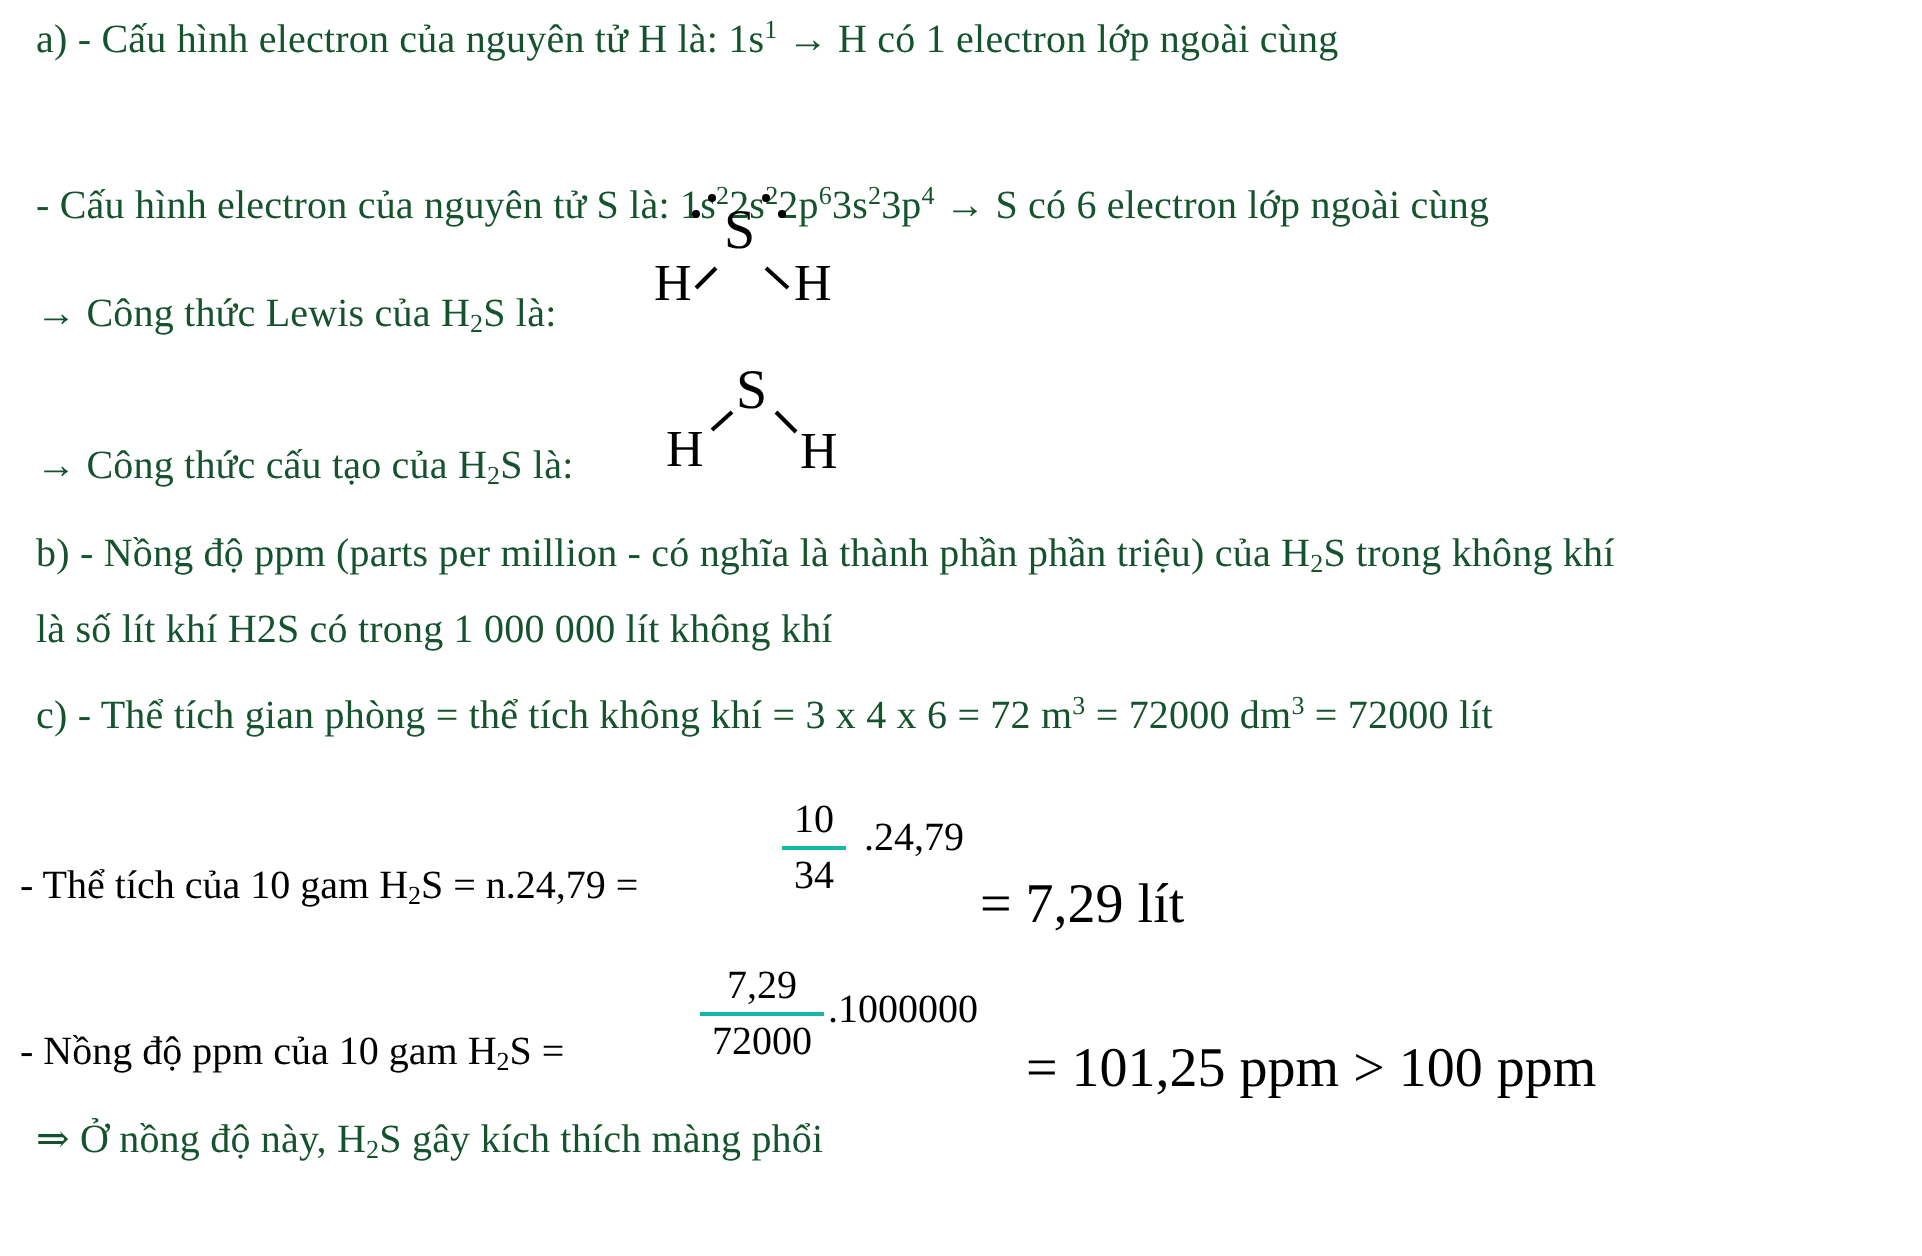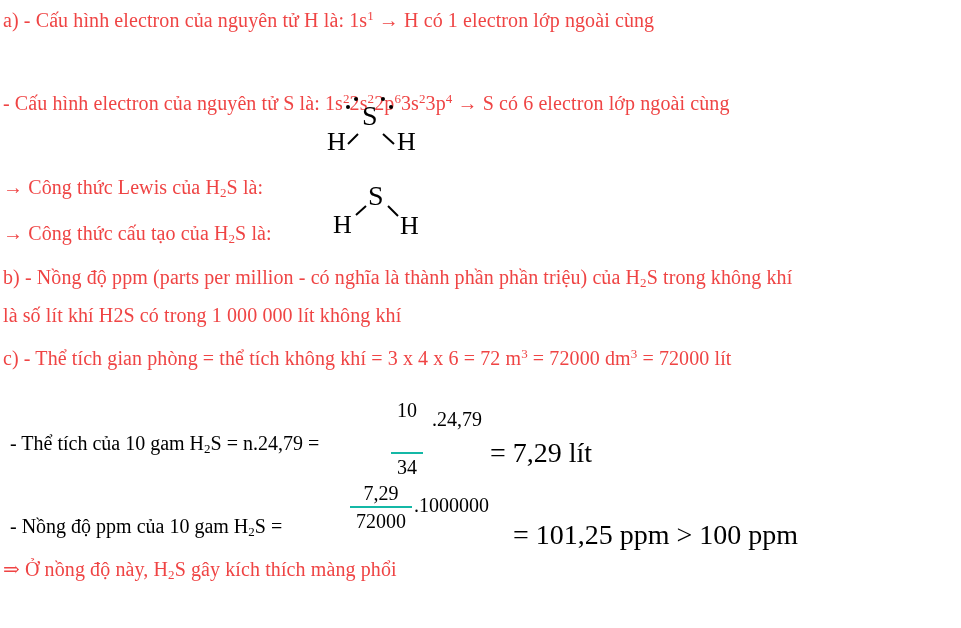--- a/index.html
+++ b/index.html
@@ -2,22 +2,22 @@
 <html><head>
 <meta charset="utf-8">
 <style>
   html,body{margin:0;padding:0;}
   body{
     width:961px;height:628px;background:#ffffff;color:#000000;
     font-family:"Liberation Serif","DejaVu Serif",serif;
     position:relative;overflow:hidden;
   }
   .line{
-    position:absolute;left:3px;font-size:20px;white-space:nowrap;
-    color:#ef4444;letter-spacing:0.1px;
+    position:absolute;left:18px;font-size:20px;white-space:nowrap;
+    color:#14532d;letter-spacing:0.1px;
   }
   .line sup{font-size:13px;line-height:0;vertical-align:7px;}
   .line sub{font-size:13px;line-height:0;vertical-align:-3px;}
   
   .diagram{position:absolute;}
   .atom{position:absolute;font-size:28px;line-height:1;}
   .atom-h{font-size:26px;}
   .dot{position:absolute;width:4px;height:4px;border-radius:50%;background:#000;}
   .bonds{position:absolute;left:0;top:0;}
   
@@ -50,21 +50,21 @@
   <span class="dot" style="left:64px;top:17px;"></span>
   <span class="atom" style="left:37px;top:14px;">S</span>
   <svg class="bonds" width="115" height="80">
     <line x1="33" y1="46" x2="23" y2="56" stroke="#000" stroke-width="2"></line>
     <line x1="58" y1="46" x2="69" y2="56" stroke="#000" stroke-width="2"></line>
   </svg>
   <span class="atom atom-h" style="left:2px;top:41px;">H</span>
   <span class="atom atom-h" style="left:72px;top:41px;">H</span>
 </div>
 
-<div class="line" style="top:146px;margin-top:30px;">
+<div class="line" style="top:146px;">
   <span>→ Công thức Lewis của H</span><sub>2</sub><span>S là:</span>
 </div>
 
 <div class="diagram" style="left:330px;top:182px;width:100px;height:62px;">
   <span class="atom" style="left:38px;top:0px;">S</span>
   <svg class="bonds" width="100" height="62">
     <line x1="26" y1="33" x2="36" y2="24" stroke="#000" stroke-width="2"></line>
     <line x1="58" y1="24" x2="68" y2="34" stroke="#000" stroke-width="2"></line>
   </svg>
   <span class="atom atom-h" style="left:3px;top:30px;">H</span>
@@ -84,21 +84,21 @@
 </div>
 
 <div class="line" style="top:347px;">
   <span>c) - Thể tích gian phòng = thể tích không khí = 3 x 4 x 6 = 72 m</span><sup>3</sup><span> = 72000 dm</span><sup>3</sup><span> = 72000 lít</span>
 </div>
 
 <div>
   <div class="eq-label" style="left:10px;top:432px;">
     <span>- Thể tích của 10 gam H</span><sub>2</sub><span>S = n.24,79 = </span>
   </div>
-  <div class="frac" style="left:391px;top:398px;gap:29px;">
+  <div class="frac" style="left:391px;top:398px;">
     <span class="num">10</span>
     <span class="den">34</span>
   </div>
   <div class="eq-mult" style="left:432px;top:408px;">.24,79</div>
   <div class="eq-result" style="left:490px;top:437px;">= 7,29 lít</div>
 </div>
 
 <div>
   <div class="eq-label" style="left:10px;top:515px;">
     <span>- Nồng độ ppm của 10 gam H</span><sub>2</sub><span>S = </span>

